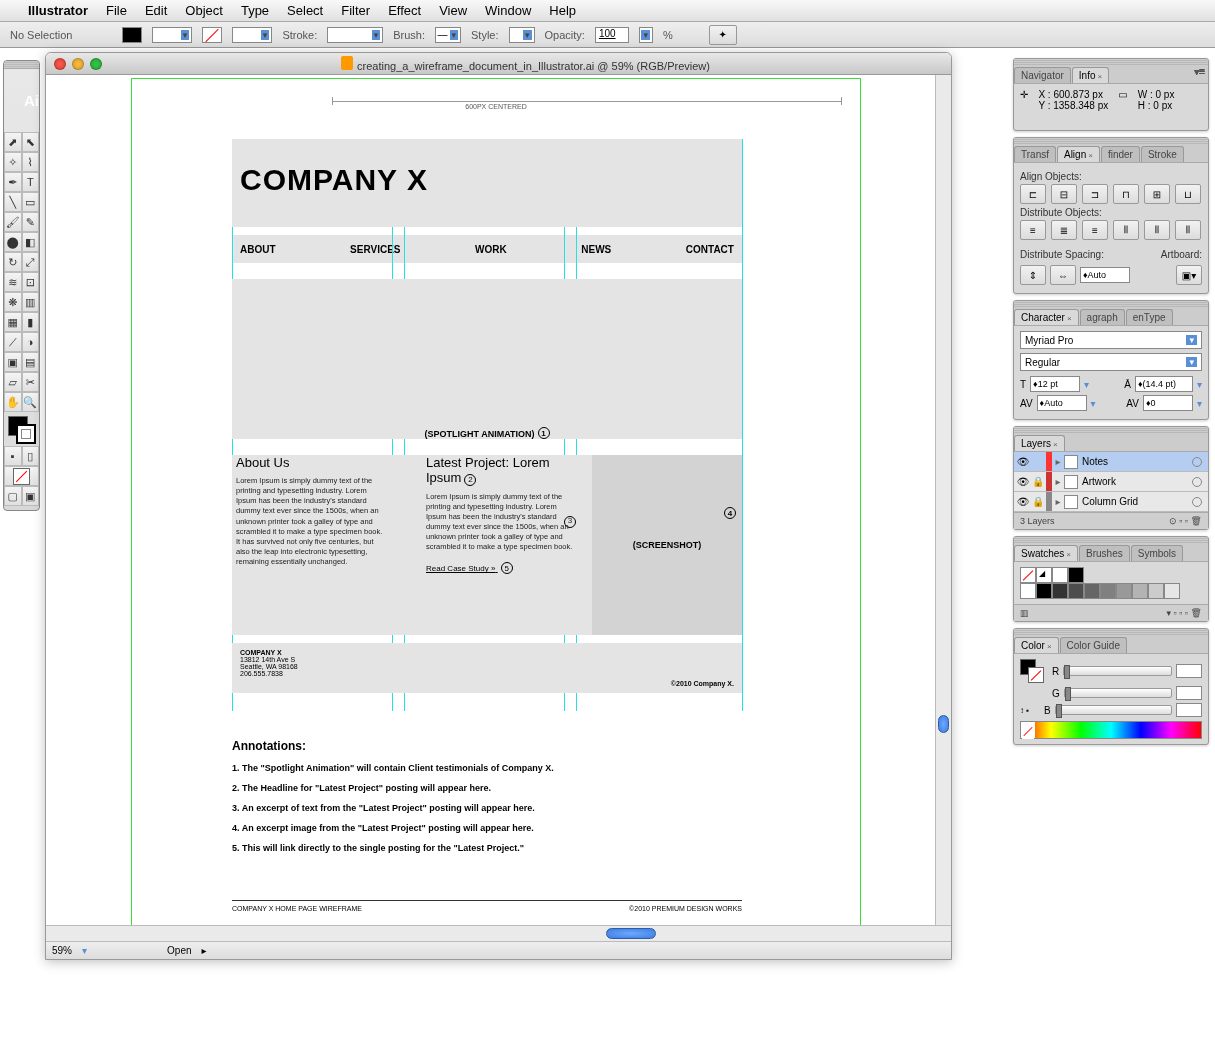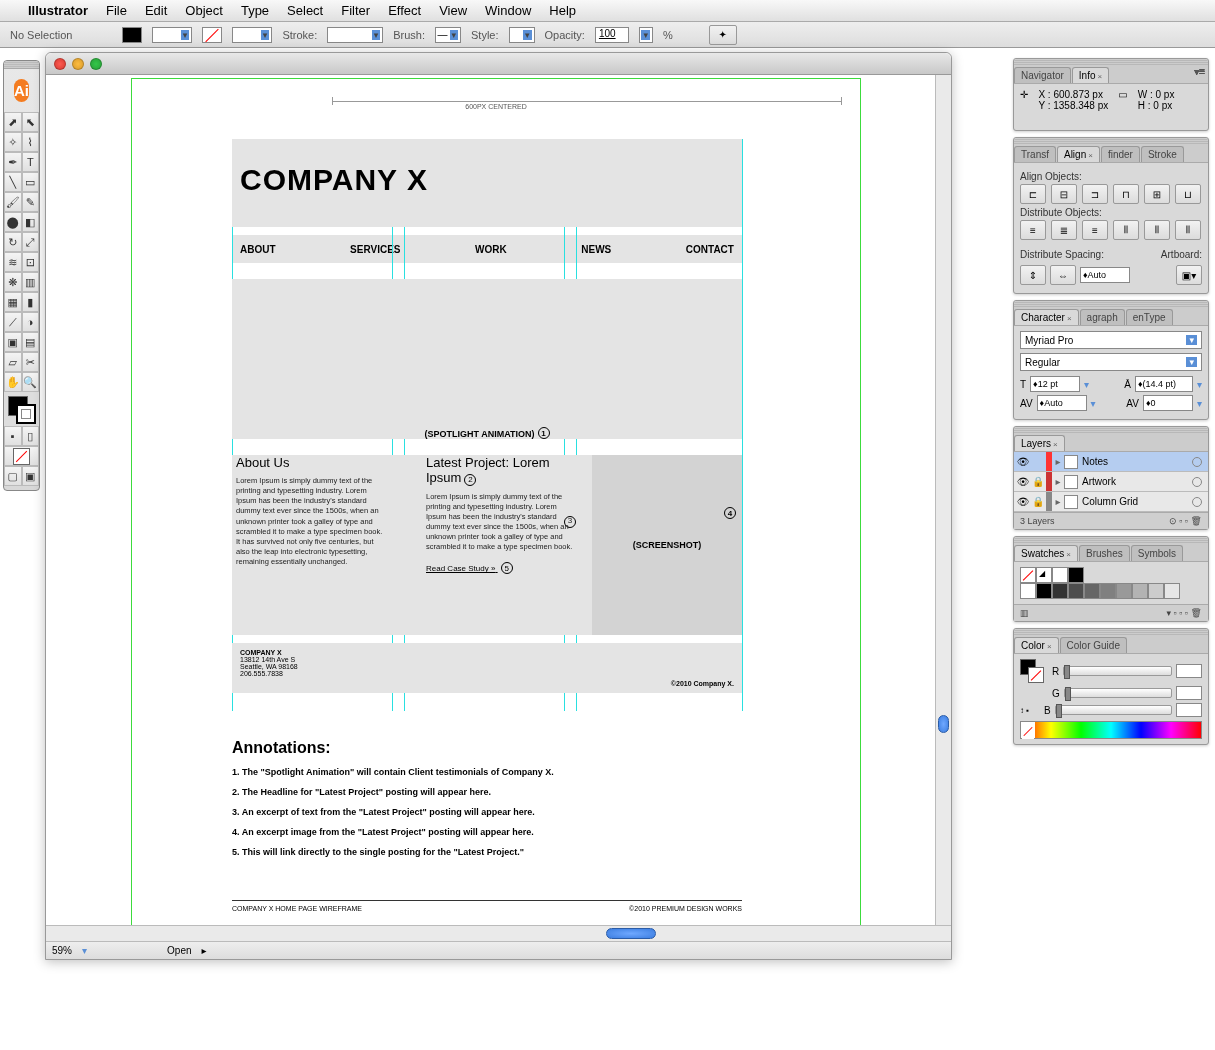--- a/index.html
+++ b/index.html
@@ -17,21 +17,21 @@
 .swatch.black { background:#000; }
 .swatch.none { background:#fff; position:relative; }
 .swatch.none::after { content:""; position:absolute; left:0; top:50%; width:100%; border-top:1.5px solid red; transform:rotate(-45deg); }
 .dd { width:40px; height:16px; background:#fff; border:1px solid #888; font-size:10px; padding:0 2px; display:inline-flex; align-items:center; justify-content:flex-end; }
 .dd.arrow::after { content:"▾"; font-size:9px; margin-left:2px; color:#444; background:#5a8fd6; padding:0 2px;}
 .opacity-in { width:34px; height:16px; border:1px solid #888; background:#fff; font-size:10px; padding:0 3px;text-decoration:underline; }
 
 
 .toolbox { position: absolute; left: 3px; top: 60px; width: 37px; background: linear-gradient(#e8e8e8,#d8d8d8); border: 1px solid #888; border-radius: 4px; padding-bottom:4px;}
 .toolbox .grip { height: 8px; background: repeating-linear-gradient(#ccc,#ccc 1px,#bbb 1px,#bbb 2px); border-bottom:1px solid #aaa; border-radius:4px 4px 0 0;}
-.toolbox .ai { background:#f47c20; color:#fff; font-weight:bold; text-align:center; font-size:15px; padding:3px 0; margin:10px; border-radius:8px;}
+.toolbox .ai { background:#f47c20; color:#fff; font-weight:bold; text-align:center; font-size:15px; padding:3px 0; margin:20px; border-radius:8px;}
 .tools { display:grid; grid-template-columns:1fr 1fr; }
 .tool { height:20px; border:1px solid #bbb; background:linear-gradient(#f4f4f4,#e0e0e0); display:flex; align-items:center; justify-content:center; font-size:11px; color:#333;}
 .tool.wide { grid-column: 1 / 3; }
 .fillstroke { height:34px; grid-column:1/3; position:relative; background:#ddd; }
 .fillstroke .f { position:absolute; width:20px; height:20px; left:4px; top:4px; background:#000; border:1px solid #666;}
 .fillstroke .s { position:absolute; width:20px; height:20px; left:12px; top:12px; background:#fff; border:2px solid #000;}
 .fillstroke .s::after{content:"";position:absolute;inset:3px;border:1px solid #888;}
 .nonebox{width:17px;height:17px;background:#fff;border:1px solid #666;position:relative;display:inline-block;}
 .nonebox::after{content:"";position:absolute;left:0;top:50%;width:100%;border-top:1.5px solid red;transform:rotate(-45deg);}
 
@@ -68,21 +68,21 @@
 .content .colA{width:160px;padding:0 6px 0 4px;}
 .content .colB{width:160px;padding:0 6px;margin-left:28px;}
 .content .colC{flex:1;margin-left:12px;background:#d3d3d3;display:flex;align-items:center;justify-content:center;font-size:9px;font-weight:bold;position:relative;}
 .content h2{font-size:13px;font-weight:400;margin-bottom:6px;}
 .body-text{font-size:7.5px;line-height:1.35;color:#222;}
 .readmore{font-size:8px;text-decoration:underline;margin-top:10px;display:inline-block;}
 .footer{height:50px;margin-top:8px;position:relative;font-size:7px;padding:6px 8px;}
 .footer .copy{position:absolute;right:8px;bottom:6px;font-weight:bold;}
 
 .annot{position:absolute;left:100px;top:660px;width:510px;font-size:9px;}
-.annot h3{font-size:16px;margin-bottom:10px;}
+.annot h3{font-size:12px;margin-bottom:10px;}
 .annot p{margin-bottom:10px;font-weight:bold;}
 .pagefoot{position:absolute;left:100px;bottom:15px;width:510px;font-size:7px;border-top:1px solid #333;padding-top:4px;display:flex;justify-content:space-between;}
 
 
 .panels{position:absolute;right:6px;top:58px;width:196px;}
 .panel{background:#d9d9d9;border:1px solid #999;border-radius:3px;margin-bottom:6px;font-size:10px;box-shadow:0 1px 3px rgba(0,0,0,0.2);}
 .panel .grip{height:7px;background:repeating-linear-gradient(#ccc,#ccc 1px,#b8b8b8 1px,#b8b8b8 2px);border-radius:3px 3px 0 0;}
 .tabs{display:flex;background:#ccc;border-bottom:1px solid #aaa;height:18px;align-items:flex-end;font-size:10px;}
 .tab{padding:2px 6px;background:#bfbfbf;border:1px solid #999;border-bottom:none;margin-right:1px;color:#444;border-radius:3px 3px 0 0;}
 .tab.active{background:#d9d9d9;color:#000;}
@@ -199,20 +199,21 @@
     <div class="tool">▢</div>
       <div class="tool">▣</div>
   </div>
 </div>
 
 <div class="docwin">
   <div class="titlebar">
     <span class="tlight r"></span>
     <span class="tlight y"></span>
     <span class="tlight g"></span>
+    <span class="title"><span class="fileicon"></span><span>creating_a_wireframe_document_in_Illustrator.ai @ 59% (RGB/Preview)</span></span>
   </div>
   <div class="canvas">
     <div class="artboard">
       <div class="ruler-top"></div>
       <div class="ruler-label">600PX CENTERED</div>
 
       <div class="wf">
 
         <div class="guide" style="left:0"></div>
           <div class="guide" style="left:160px"></div>

